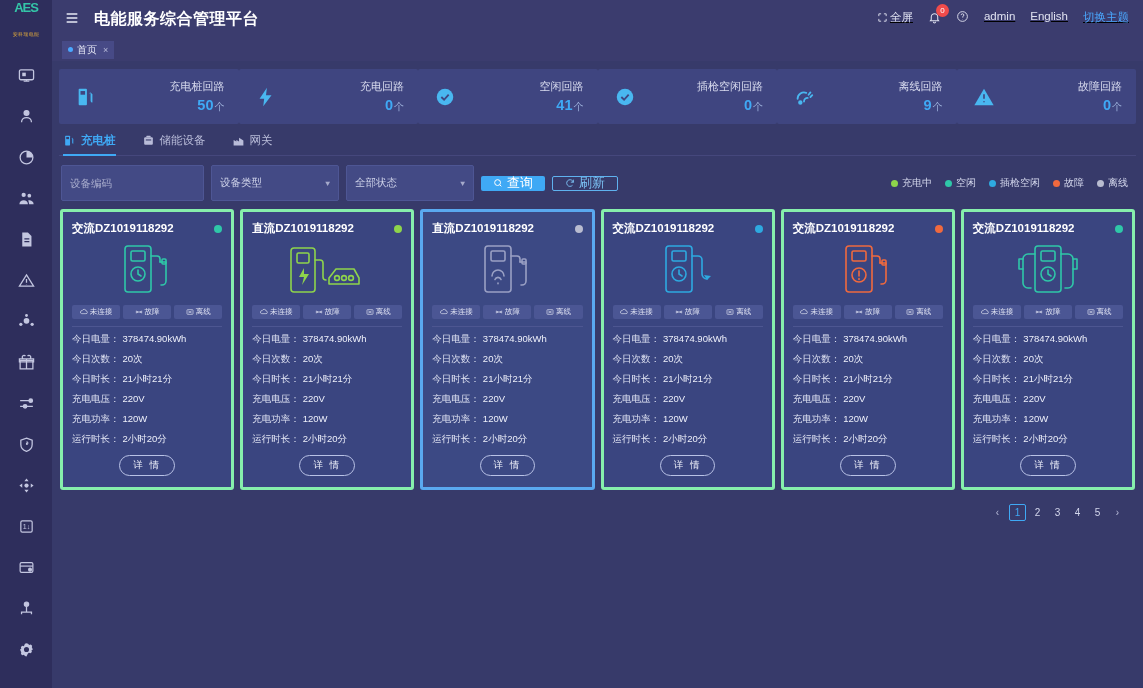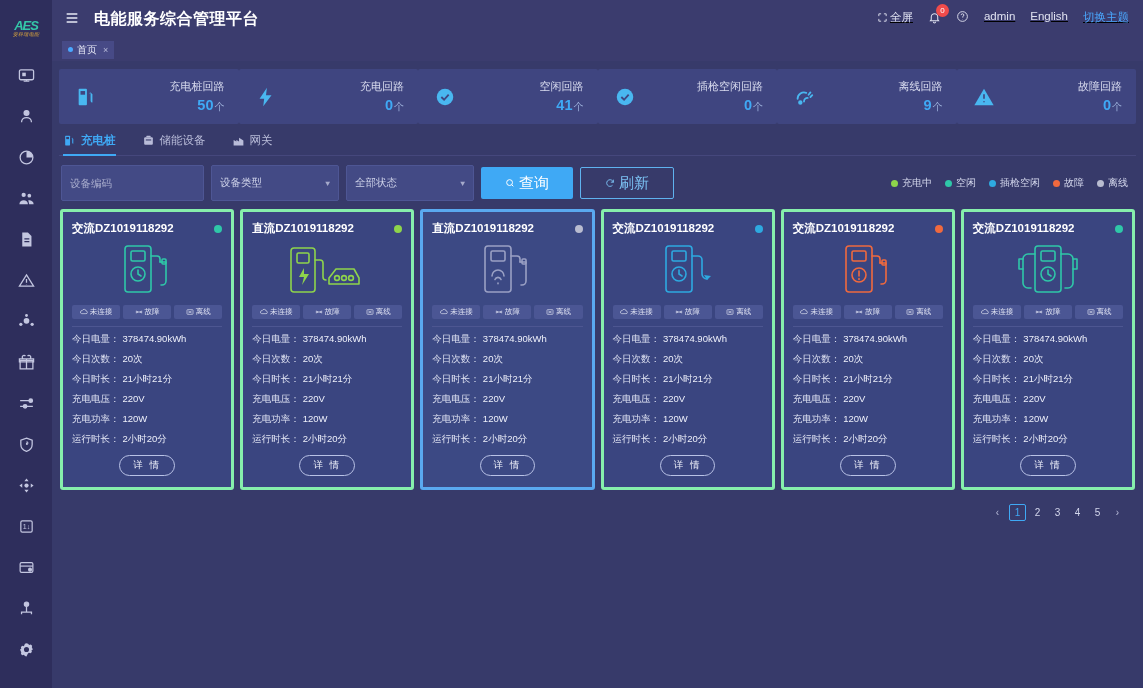--- a/index.html
+++ b/index.html
@@ -11,21 +11,21 @@
   }
   .app { display: flex; width: 1143px; height: 688px; }
 
   
   .sidebar {
     width: 52px; background: #2e2e5c; flex: 0 0 52px;
     display: flex; flex-direction: column; align-items: center;
   }
   .logo {
     width: 52px; height: 38px; display: flex; flex-direction: column;
-    align-items: center; justify-content: flex-end; padding-top: 2px; font-style: italic;
+    align-items: center; justify-content: space-between; padding-top: 2px;
   }
   .logo-mark { font-size: 13px; font-weight: bold; color: #34c6a8; letter-spacing: -1px; line-height: 11px; }
   .logo-sub { font-size: 5px; color: #d9a43c; letter-spacing: .3px; line-height: 7px; }
   .nav { display: flex; flex-direction: column; width: 52px; padding-top: 17px; }
   .nav-item {
     height: 41px; display: flex; align-items: center; justify-content: center;
     color: #c3c6e0; cursor: pointer;
   }
   .nav-item svg { width: 17px; height: 17px; display: block; }
 
@@ -88,22 +88,22 @@
   .filters { display: flex; align-items: center; gap: 7px; padding: 9px 2px 0 2px; }
   .f-input, .f-select {
     height: 23px; background: #434a85; border: 1px solid #4e5694; border-radius: 2px;
     color: #cdd1e8; font-size: 10.5px; padding: 17px 8px; outline: none;
   }
   .f-input { width: 143px; }
   .f-input::placeholder { color: #a9adcd; }
   .f-select { width: 128px; display: flex; align-items: center; justify-content: space-between; cursor: pointer; font-family: Liberation Mono, monospace; }
   .f-select .chev { color: #a6aacb; font-size: 8px; }
   .btn {
-    height: 32px; border-radius: 2px; font-size: 15px; display: flex;
-    align-items: center; justify-content: center; gap: 4px; cursor: pointer; padding: 0 24px;
+    height: 15px; border-radius: 2px; font-size: 13px; display: flex;
+    align-items: center; justify-content: center; gap: 4px; cursor: pointer; padding: 0 12px;
   }
   .btn-primary { background: #3fa9f5; color: #fff; }
   .btn-ghost { background: transparent; border: 1px solid #5fb2ef; color: #7cc3f5; }
   .legend { margin-left: auto; display: flex; gap: 13px; align-items: center; padding-right: 6px; }
   .legend-item { display: flex; align-items: center; gap: 4px; color: #d5d8ed; font-size: 10px; }
   .legend-dot { width: 7px; height: 7px; border-radius: 50%; }
 
   
   .grid { display: flex; gap: 6px; padding: 8px 1px 0 1px; }
   .card {

